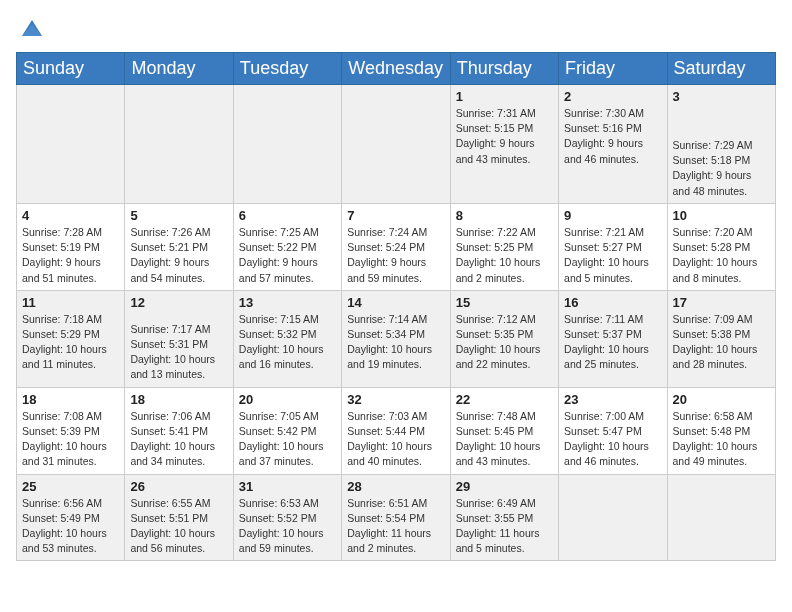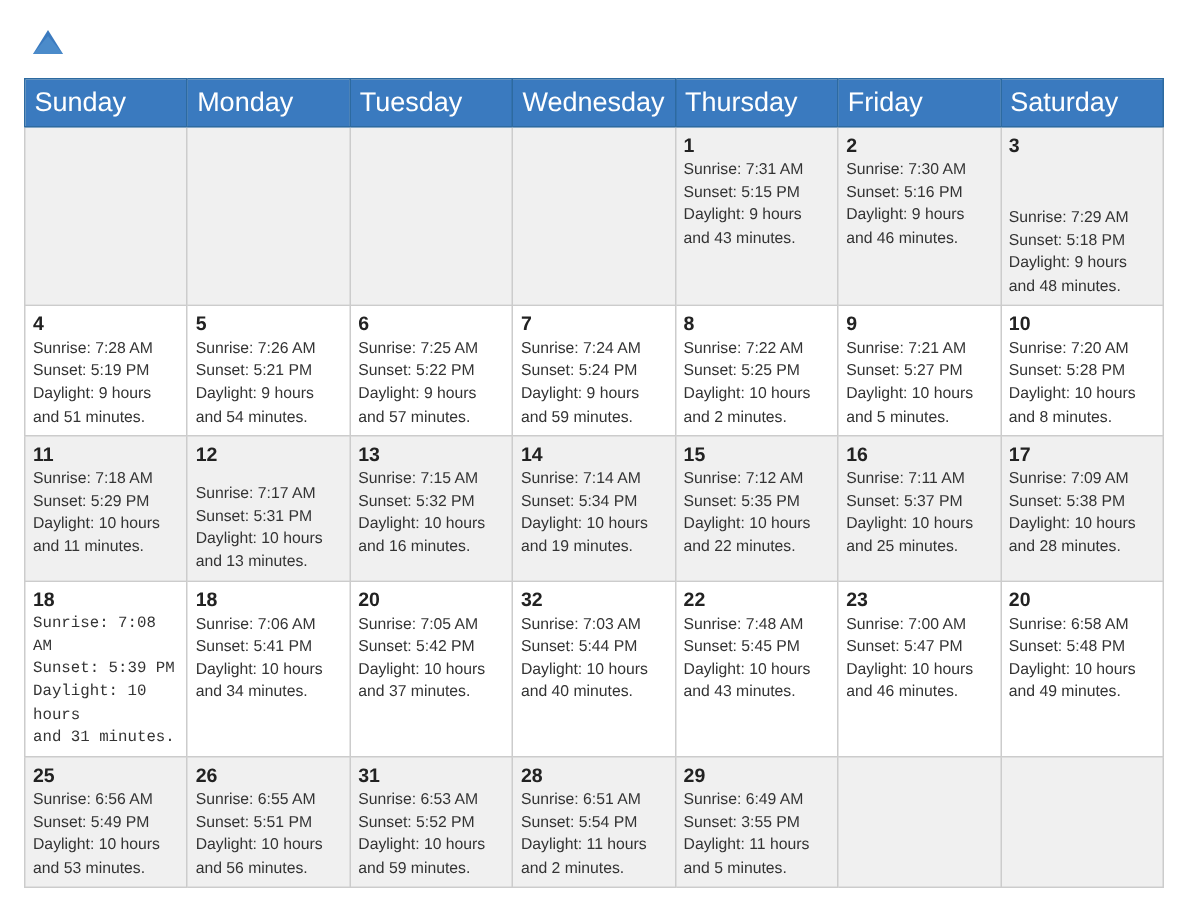--- a/index.html
+++ b/index.html
@@ -247,21 +247,21 @@
           <div class="day-number">17</div>
           <div class="day-info" style="white-space: pre-line;">Sunrise: 7:09 AM
 Sunset: 5:38 PM
 Daylight: 10 hours
 and 28 minutes.</div>
         </td>
       </tr>
       <tr>
         <td>
           <div class="day-number">18</div>
-          <div class="day-info" style="white-space: pre-line; font-family: Liberation Mono, monospace;">Sunrise: 7:08 AM
+          <div class="day-info" style="white-space: pre-line;">Sunrise: 7:08 AM
 Sunset: 5:39 PM
 Daylight: 10 hours
 and 31 minutes.</div>
         </td>
         <td>
           <div class="day-number">18</div>
           <div class="day-info" style="white-space: pre-line;">Sunrise: 7:06 AM
 Sunset: 5:41 PM
 Daylight: 10 hours
 and 34 minutes.</div>

